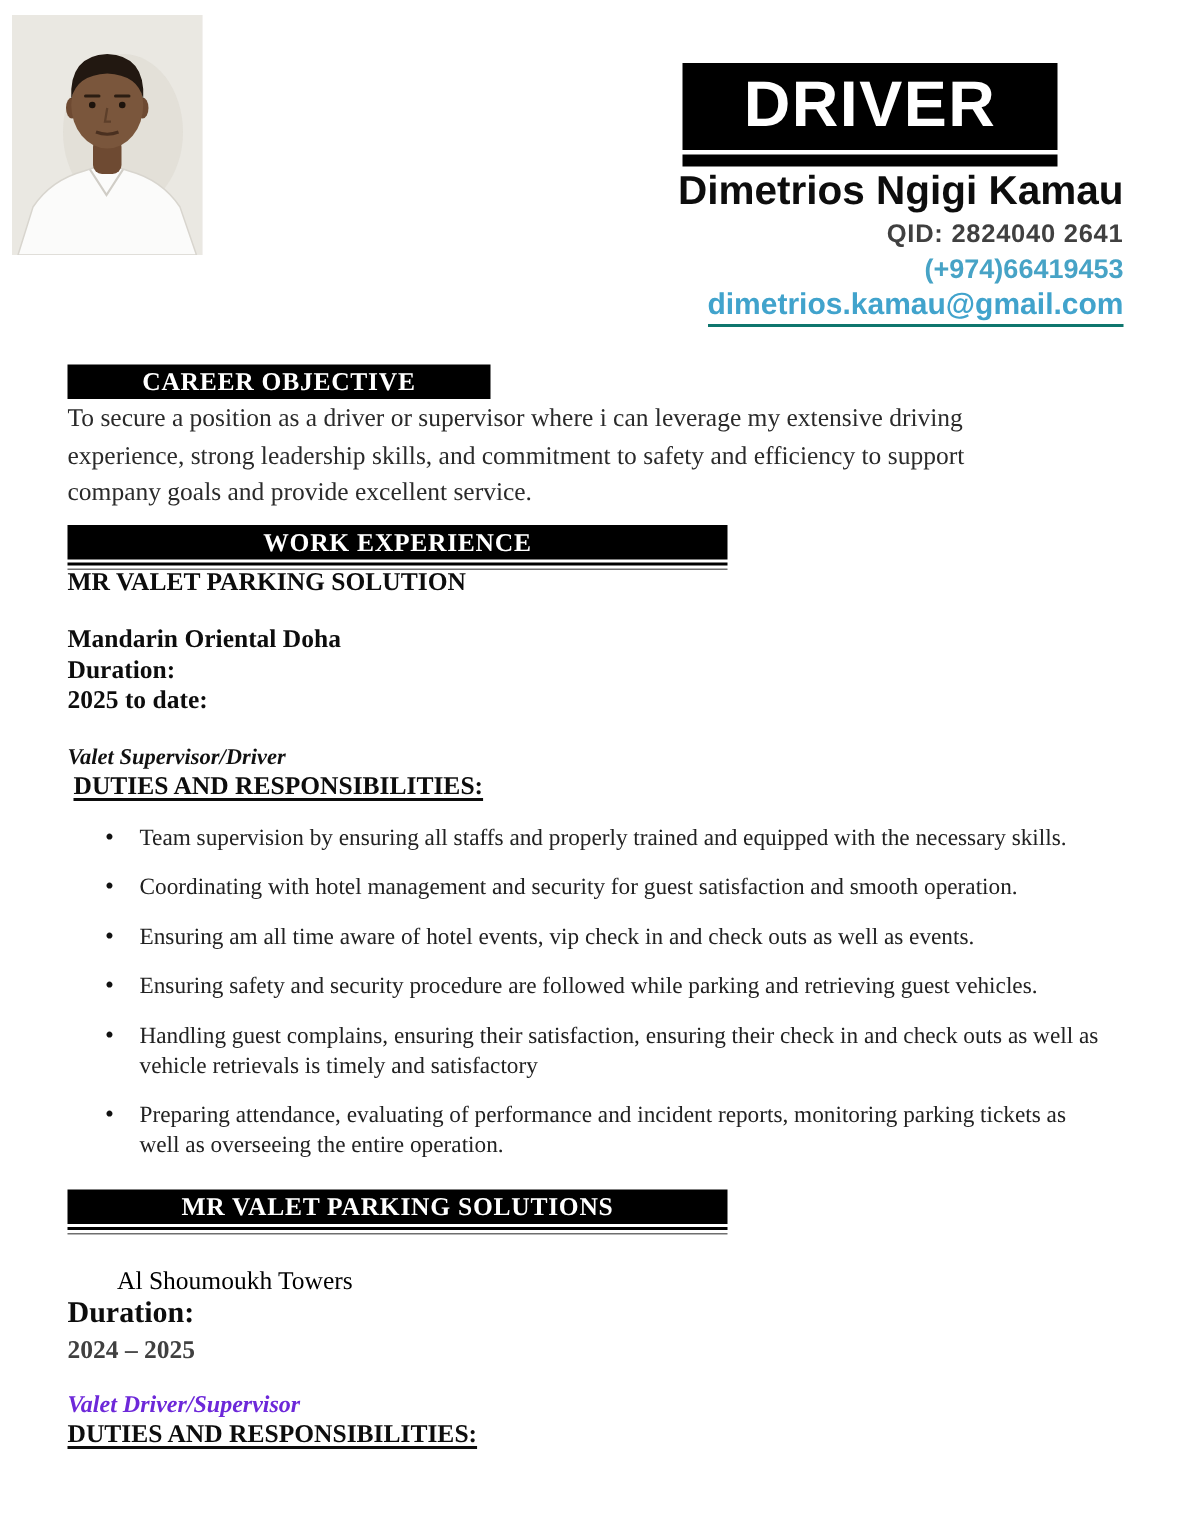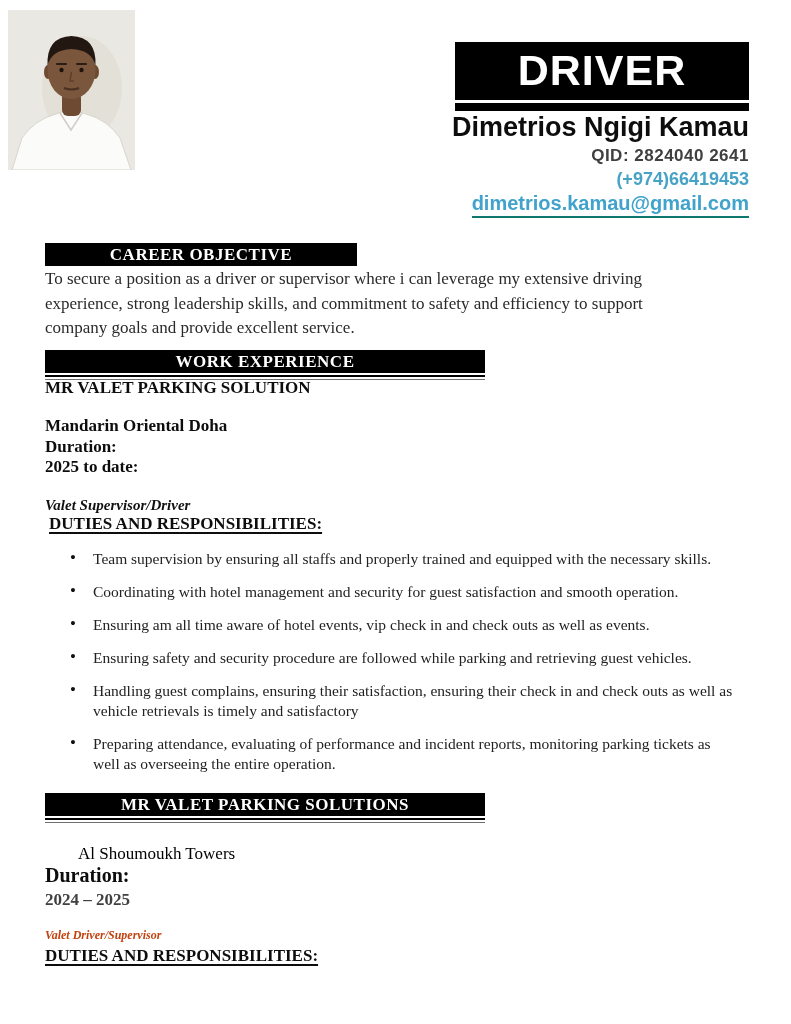--- a/index.html
+++ b/index.html
@@ -8,21 +8,21 @@
     font-family:"Liberation Serif", serif; color:#1c1c1c; overflow:hidden;
   }
 
   
   .photo {
     position:absolute; left:8px; top:10px; width:127px; height:160px;
     background:#eae8e2; overflow:hidden;
   }
 
   
-  .driver-banner { position:absolute; left:455px; top:42px; width:294px; }
+  .driver-banner { position:absolute; left:455px; top:42px; width:250px; }
   .driver-box {
     background:#000; color:#fff; text-align:center;
     font-family:"Liberation Sans", sans-serif; font-weight:700;
     font-size:43px; letter-spacing:1px; height:58px; line-height:56px;
   }
   .driver-underbar { height:8px; background:#000; margin-top:3px; }
 
   
   .contact-block {
     position:absolute; right:42px; top:110px; text-align:right;
@@ -38,21 +38,21 @@
   }
 
   
   .banner {
     background:#000; color:#fff; text-align:center;
     font-weight:700; font-size:17px; height:23px; line-height:23px;
     letter-spacing:.5px;
   }
   .double-rule { height:2px; margin-top:2px; border-top:2px solid #000; border-bottom:1px solid #6f6f6f; }
 
-  .objective-banner { position:absolute; left:45px; top:243px; width:312px; }
+  .objective-banner { position:absolute; left:45px; top:243px; width:282px; }
   .work-banner      { position:absolute; left:45px; top:350px; width:440px; }
   .job2-banner      { position:absolute; left:45px; top:793px; width:440px; }
 
   
   .objective-text {
     position:absolute; left:45px; top:267px; width:655px;
     font-size:17px; line-height:24.5px; color:#2a2a2a;
   }
 
   .company1 { position:absolute; left:45px; top:378px; font-weight:700; font-size:17px; color:#0d0d0d; }
@@ -67,21 +67,21 @@
   .duties-list {
     position:absolute; left:68px; top:549px; width:668px;
     margin:0; padding:0; list-style:none; font-size:15.5px; line-height:20px; color:#222;
   }
   .duties-list li { position:relative; padding-left:25px; margin-bottom:13px; }
   .duties-list li::before { content:"\2022"; position:absolute; left:2px; top:-1px; font-size:17px; color:#111; }
 
   .site2      { position:absolute; left:45px; top:844px; font-weight:400; font-size:17px; color:#000000;margin-left:33px; }
   .dur2-label { position:absolute; left:45px; top:864px; font-weight:700; font-size:20px; color:#0d0d0d; }
   .dur2-value { position:absolute; left:45px; top:890px; font-weight:700; font-size:17px; color:#404040; }
-  .role2      { position:absolute; left:45px; top:928px; font-weight:700; font-style:italic; font-size:12px; color:#c2410c; }
+  .role2      { position:absolute; left:45px; top:928px; font-weight:700; font-style:italic; font-size:16px; color:#6d28d9; }
   .duties-heading2 { position:absolute; left:45px; top:946px; }
 </style>
 </head>
 <body>
 
 <div class="page">
 
   <div class="photo">
     <svg width="127" height="160" viewBox="0 0 127 160">
       <rect x="0" y="0" width="127" height="160" fill="#eae8e2"></rect>

